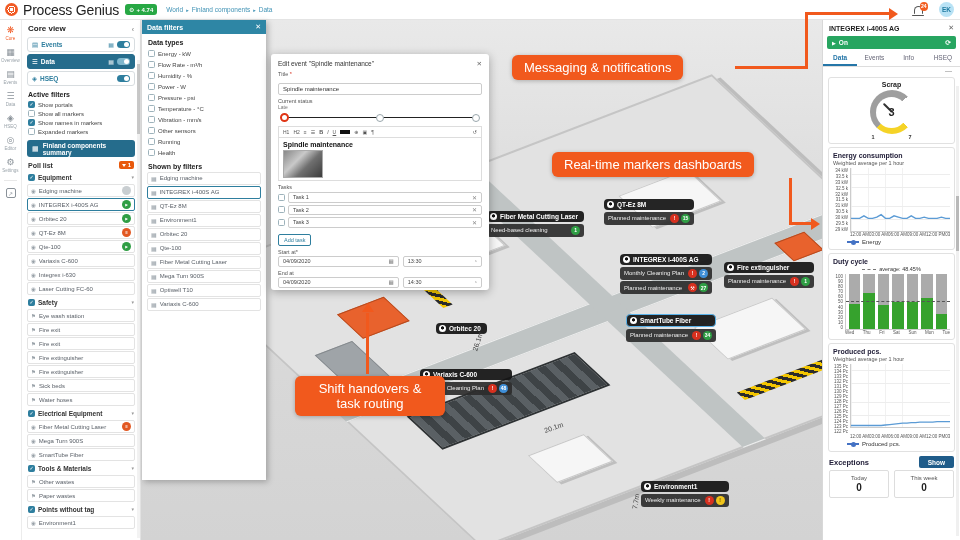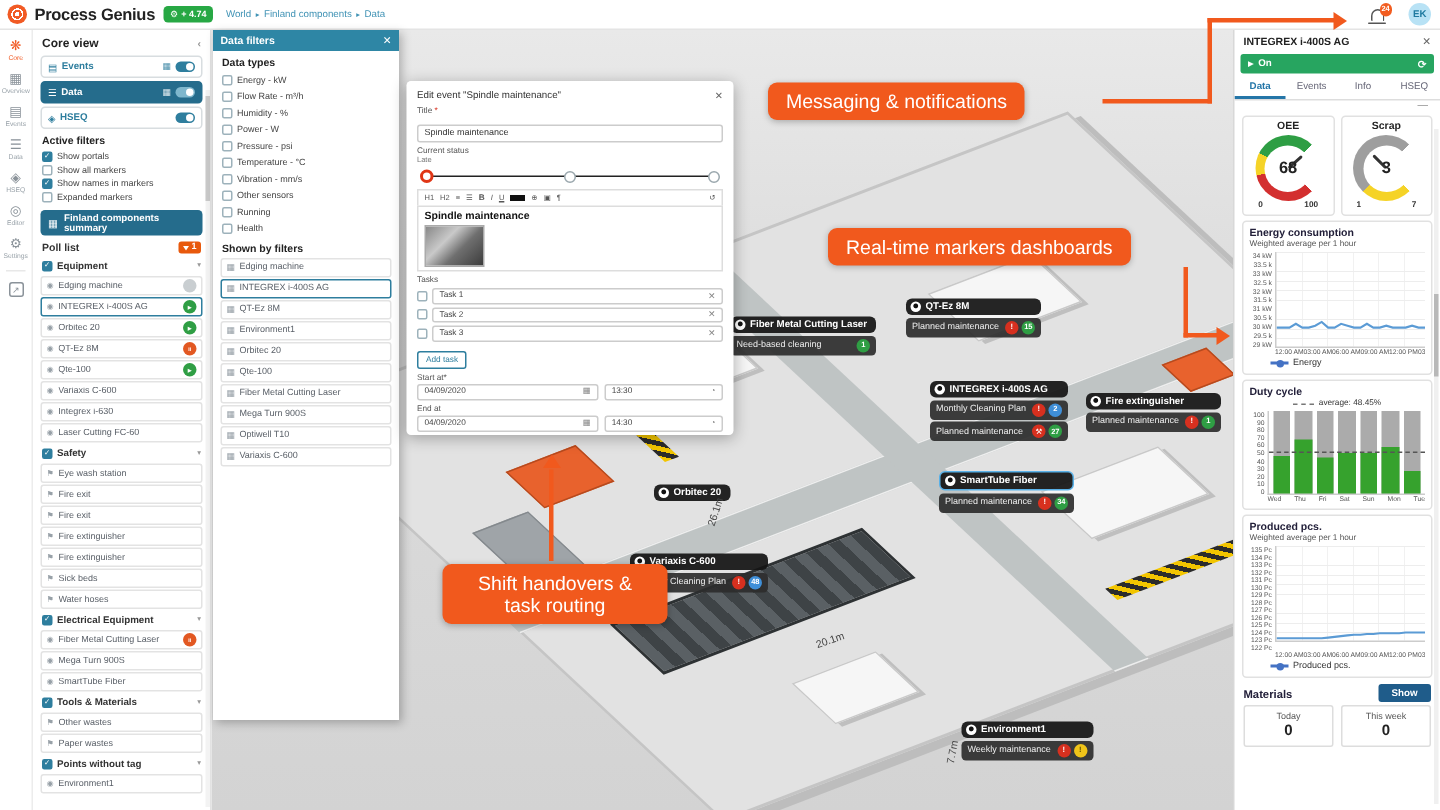--- a/index.html
+++ b/index.html
@@ -1,21 +1,21 @@
 <!DOCTYPE html>
 <html><head>
 <meta charset="utf-8">
 <style>
 *{box-sizing:border-box;margin:0;padding:0}
 html,body{width:960px;height:540px;overflow:hidden;background:#d9d9d9;
  font-family:"Liberation Sans","DejaVu Sans",sans-serif;color:#333}
 
 .topbar{position:absolute;left:0;top:0;width:960px;height:20px;background:#fff;border-bottom:1px solid #e4e4e4;display:flex;align-items:center;z-index:6}
 .logo{width:13px;height:13px;border-radius:50%;margin:0 5px 0 5px;background:radial-gradient(circle at 50% 50%,#fff 0 1.5px,#f15a24 1.5px 3px,#fff 3px 4px,#f15a24 4px)}
-.brand{font-size:11px;font-weight:bold;color:#222;letter-spacing:-.2px}
+.brand{font-size:14px;font-weight:normal;color:#222;letter-spacing:-.2px}
 .vbadge{background:#27a844;color:#fff;font-size:6px;font-weight:bold;border-radius:3px;padding:2px 4px;margin-left:6px;display:flex;align-items:center;gap:2px}
 .vbadge .g{font-size:6px}
 .bcrumb{margin-left:9px;font-size:6.5px;color:#4193b5;display:flex;gap:3px;align-items:center}
 .bc-sep{color:#4193b5;font-size:5px}
 .bell{position:absolute;right:36px;top:3px;width:12px;height:14px}
 .bell-body{width:9px;height:8px;border:1.3px solid #555;border-bottom:none;border-radius:5px 5px 1px 1px;margin:3px auto 0}
 .bell-lip{width:12px;height:1.4px;background:#555;border-radius:1px;margin-top:.5px}
 .bell-badge{position:absolute;top:-1px;right:-4px;background:#f25c1f;color:#fff;font-size:5px;font-weight:bold;border-radius:50%;width:8.5px;height:8.5px;display:flex;align-items:center;justify-content:center}
 .avatar{position:absolute;right:6px;top:2px;width:15px;height:15px;border-radius:50%;background:#b8e2f5;color:#1f7aa0;font-size:6.5px;font-weight:bold;display:flex;align-items:center;justify-content:center}
 
@@ -753,33 +753,20 @@
     </div>
   <div class="tabs">
       <div class="tab on">Data</div>
       <div class="tab">Events</div>
       <div class="tab">Info</div>
       <div class="tab">HSEQ</div>
     </div>
   <div class="rp-min">—</div>
   <div class="g-row">
       <div class="g-card">
-        <div class="g-title">OEE</div>
-        <div class="gauge">
-          <div class="g-ring" style="background: conic-gradient(from 135deg, rgb(211, 47, 47) 0deg, rgb(211, 47, 47) 121.5deg, rgb(245, 211, 39) 121.5deg, rgb(245, 211, 39) 162deg, rgb(46, 158, 68) 162deg, rgb(46, 158, 68) 270deg, transparent 270deg, transparent 360deg);"></div>
-          <div class="g-hole"></div>
-          <div class="g-needle" style="transform: rotate(48.6deg);"></div>
-          <div class="g-val">68</div>
-        </div>
-        <div class="g-mm">
-          <span>0</span>
-          <span>100</span>
-        </div>
-      </div>
-      <div class="g-card">
         <div class="g-title">Scrap</div>
         <div class="gauge">
           <div class="g-ring" style="background: conic-gradient(from 135deg, rgb(245, 211, 39) 0deg, rgb(245, 211, 39) 89.1deg, rgb(158, 158, 158) 89.1deg, rgb(158, 158, 158) 270deg, transparent 270deg, transparent 360deg);"></div>
           <div class="g-hole"></div>
           <div class="g-needle" style="transform: rotate(-45deg);"></div>
           <div class="g-val">3</div>
         </div>
         <div class="g-mm">
           <span>1</span>
           <span>7</span>
@@ -916,21 +903,21 @@
           <span>12:00 PM</span>
           <span>03:00 PM</span>
         </div>
         <div class="lc-leg">
           <span class="leg-line"></span>
           <span>Produced pcs.</span>
         </div>
       </div>
   </div>
   <div class="exc-head">
-    <span class="exc-t">Materials</span>
+    <span class="exc-t">Exceptions</span>
     <span class="show-btn">Show</span>
   </div>
   <div class="exc-row">
       <div class="exc">
         <div class="exc-lb">Today</div>
         <div class="exc-v">0</div>
       </div>
       <div class="exc">
         <div class="exc-lb">This week</div>
         <div class="exc-v">0</div>

